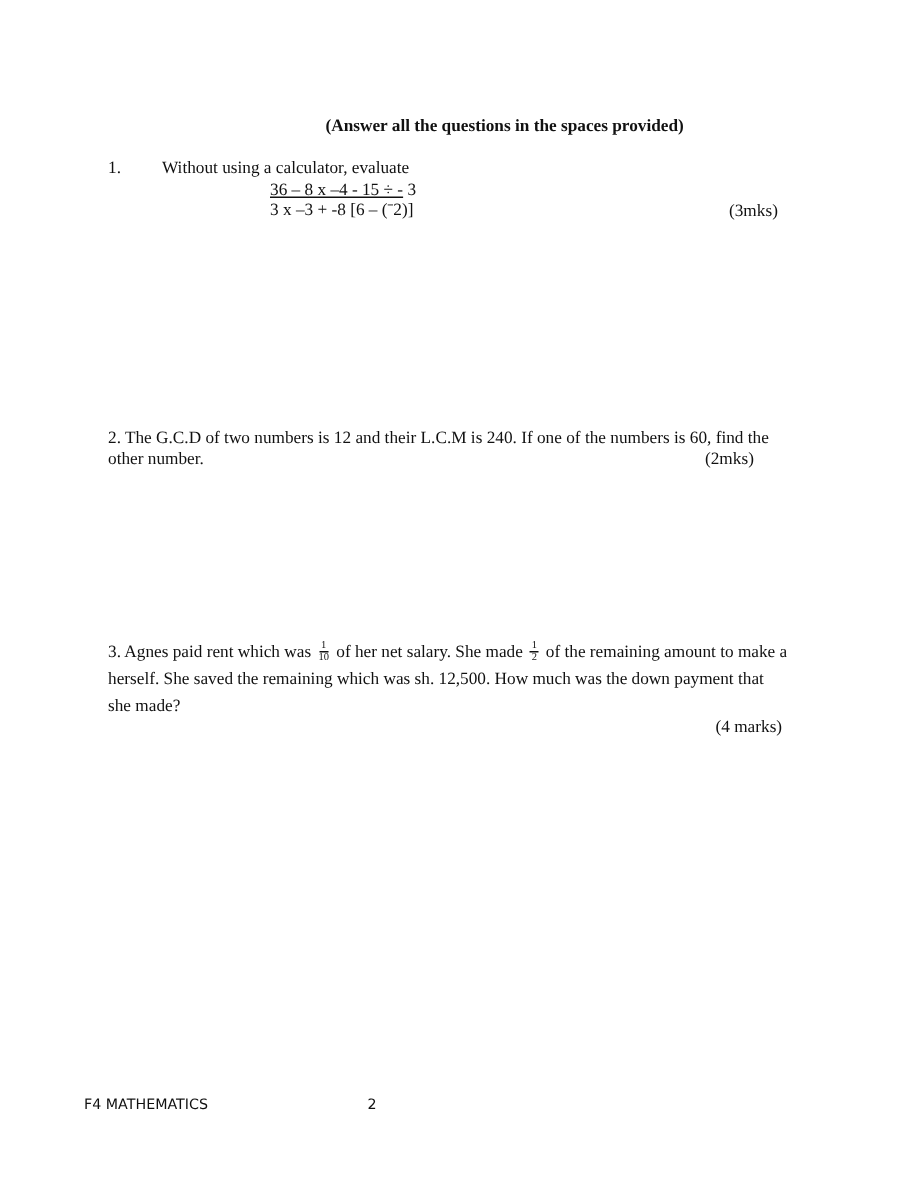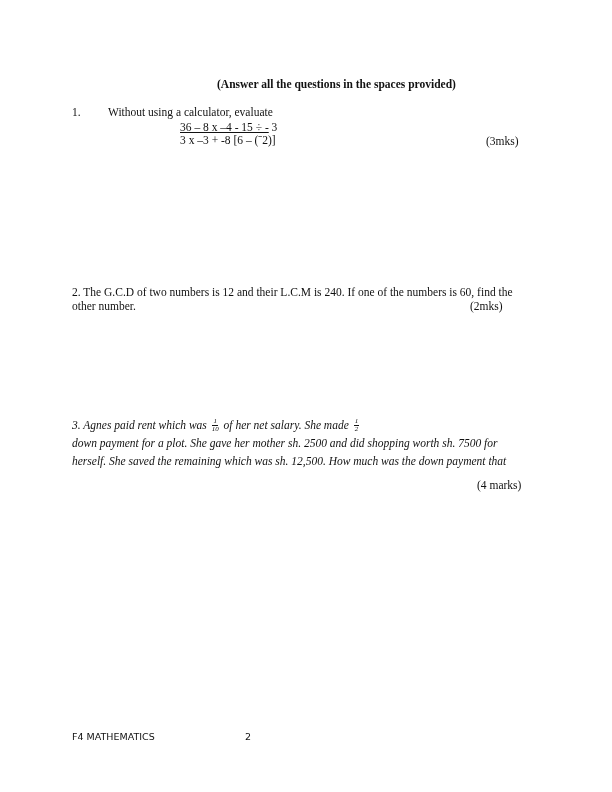--- a/index.html
+++ b/index.html
@@ -12,25 +12,25 @@
     .instr { left: 217px; top: 78px; font-weight: bold; font-size: 11.5px; }
     .q1num { left: 72px; top: 106px; }
     .q1text { left: 108px; top: 106px; }
     .q1numer { left: 180px; top: 121px; }
     .q1numer .ul { text-decoration: underline; }
     .q1denom { left: 180px; top: 134px; }
     .q1marks { left: 470px; top: 135px; padding-left: 16px; }
     .q2line1 { left: 72px; top: 286px; }
     .q2line2 { left: 72px; top: 300px; }
     .q2marks { left: 470px; top: 300px; }
-    .q3 { left: 72px; top: 416px; line-height: 18px; font-style: italic; }
+    .q3 { left: 72px; top: 426px; line-height: 18px; }
     .q3marks { left: 477px; top: 479px; text-align: right; }
     .frac { display: inline-flex; flex-direction: column; align-items: center; vertical-align: middle; font-size: 7px; line-height: 7px; margin: 0 2px; position: relative; top: -1px; }
     .frac .n { border-bottom: 0.8px solid #111; padding: 0 1px; }
-    .footer-title { left: 72px; top: 731px; font-family: "DejaVu Sans", sans-serif; font-size: 9.5px; }
+    .footer-title { left: 56px; top: 731px; font-family: "DejaVu Sans", sans-serif; font-size: 9.5px; }
     .footer-page { left: 245px; top: 731px; font-family: "DejaVu Sans", sans-serif; font-size: 9.5px; }
   </style>
 </head>
 <body>
 
 <div class="abs instr">(Answer all the questions in the spaces provided)</div>
 
 <div>
   <div class="abs q1num">1.</div>
   <div class="abs q1text">Without using a calculator, evaluate</div>
@@ -47,20 +47,20 @@
   <div class="abs q2marks">(2mks)</div>
 </div>
 
 <div class="abs q3">
   <div><span>3. Agnes paid rent which was </span><span class="frac">
         <span class="n">1</span>
         <span>10</span>
       </span><span> of her net salary. She made </span><span class="frac">
         <span class="n">1</span>
         <span>2</span>
-      </span></div>
-  <div>down payment for a plot. She gave her mother sh. 2500 and did shopping worth sh. 7500 for</div>
+      </span><span> of the remaining amount to make a</span></div>
   <div>herself. She saved the remaining which was sh. 12,500. How much was the down payment that</div>
+  <div>she made?</div>
 </div>
 <div class="abs q3marks">(4 marks)</div>
 
 <div class="abs footer-title">F4 MATHEMATICS</div>
 <div class="abs footer-page">2</div>
 
 </body></html>

